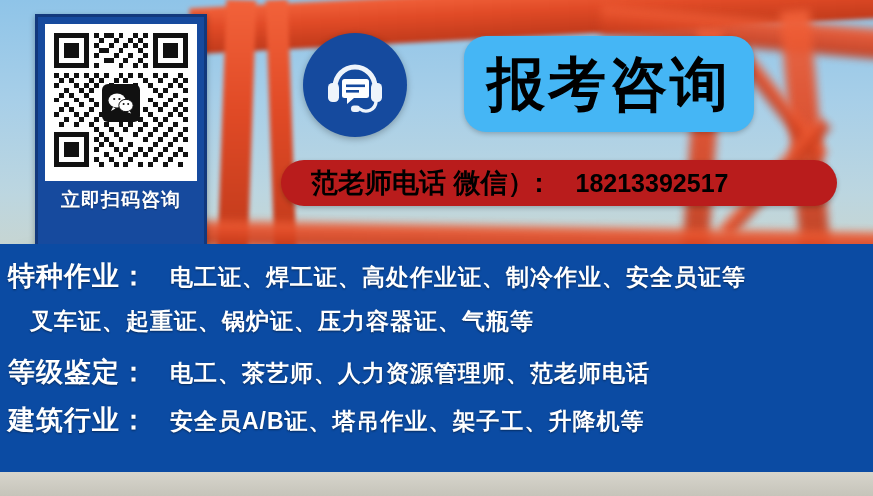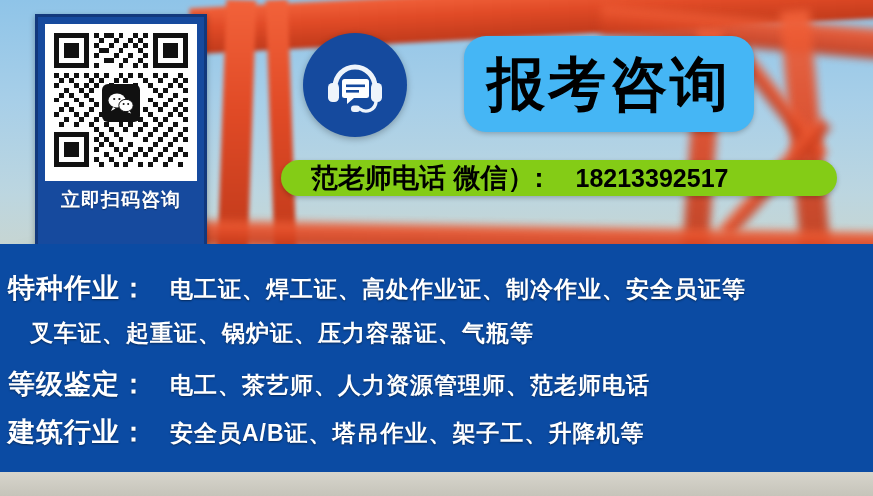--- a/index.html
+++ b/index.html
@@ -148,22 +148,22 @@
     line-height: 1;
     white-space: nowrap;
   }
 
   
   .phone-pill {
     position: absolute;
     left: 281px;
     top: 160px;
     width: 556px;
-    height: 36px;
-    background: #84cc16;
+    height: 46px;
+    background: #b91c1c;
     border-radius: 23px;
     display: flex;
     align-items: center;
     box-shadow: 0 2px 5px rgba(0,0,0,.22);
     text-align: right;
   }
   .phone-label {
     color: #000000;
     font-size: 27px;
     font-weight: bold;
@@ -182,21 +182,21 @@
   }
 
   
   .info-panel {
     position: absolute;
     left: 0;
     top: 244px;
     width: 873px;
     height: 228px;
     background: #0b4ba3;
-    padding-top: 26px;
+    padding-top: 14px;
     box-sizing: border-box;
   }
   .info-row {
     display: flex;
     align-items: baseline;
     height: 48px;
     padding-left: 8px;
     white-space: nowrap;
   }
   .info-label {

